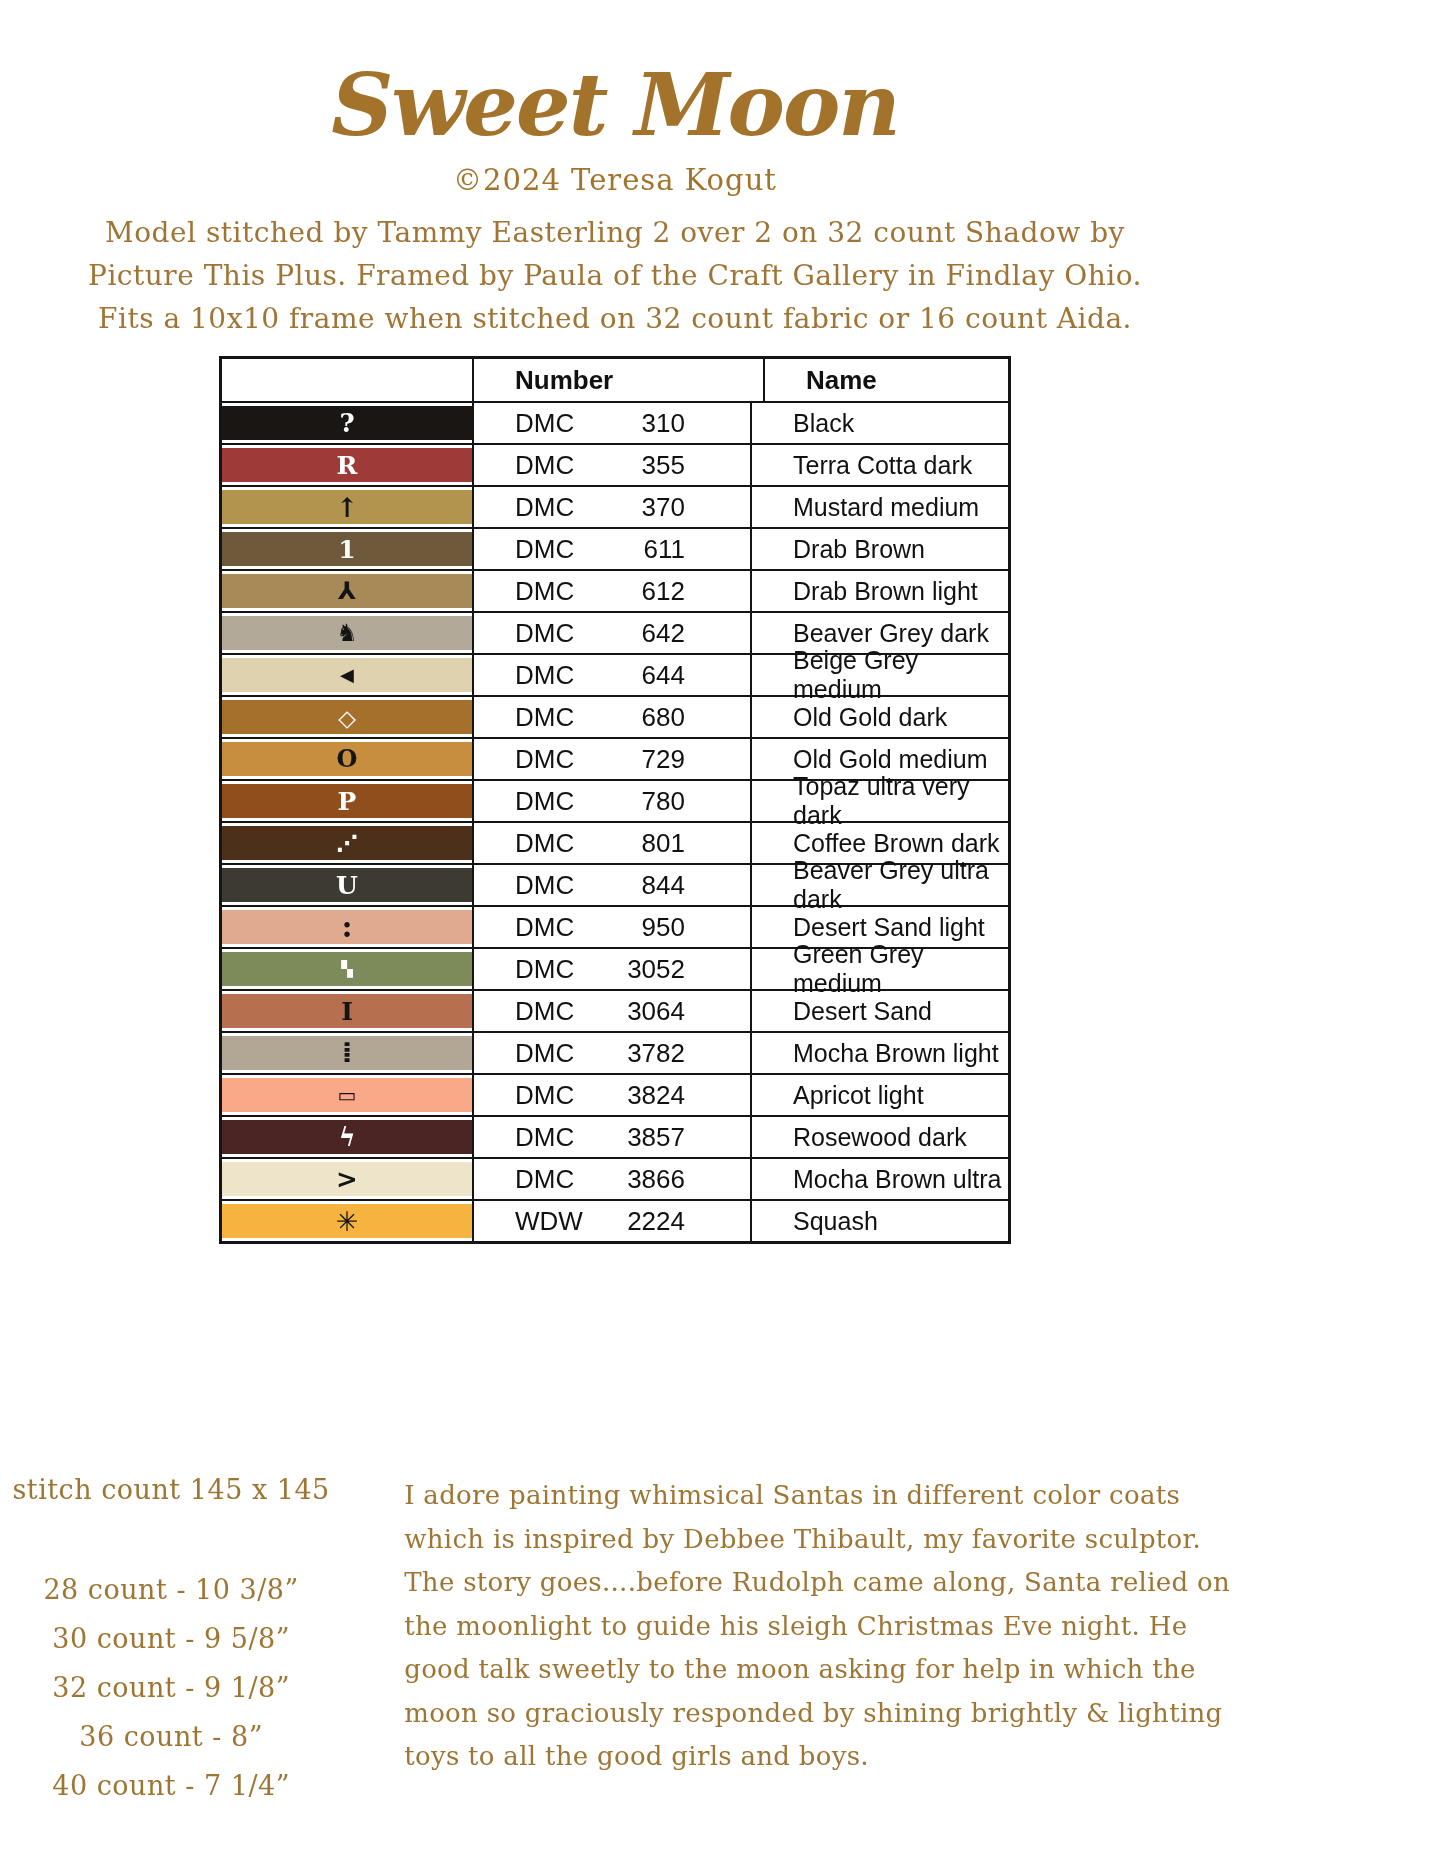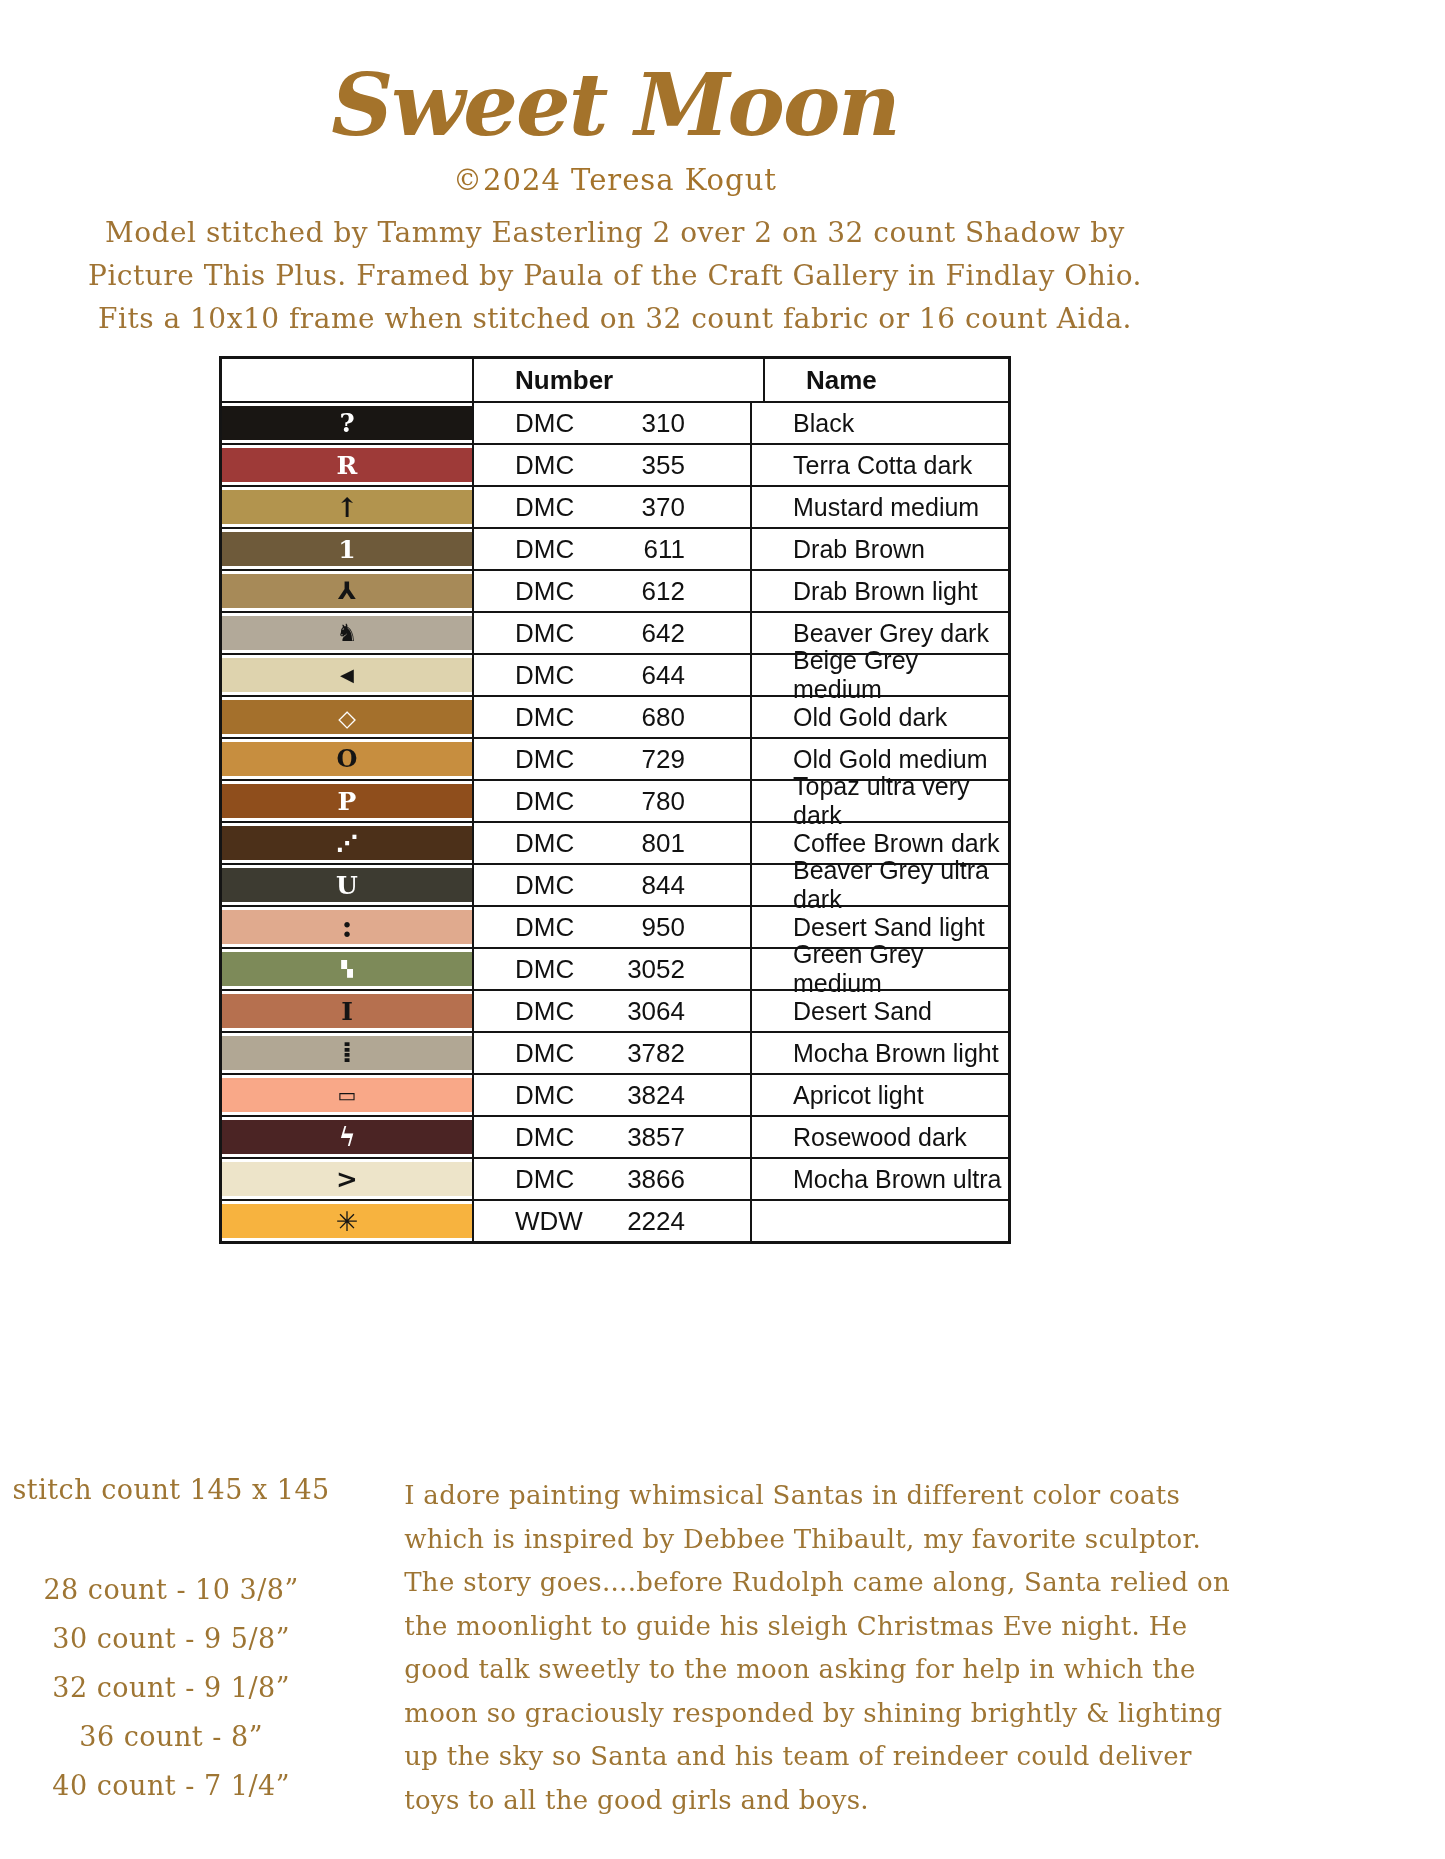--- a/index.html
+++ b/index.html
@@ -370,20 +370,23 @@
           <div class="trow">
             <div class="c-sym">
               <div class="band" style="background: rgb(247, 179, 63);">
                 <span class="sym" style="color: rgb(20, 20, 20); font-size: 27px;">✳</span>
               </div>
             </div>
             <div class="c-num">
               <span class="brand">WDW</span>
               <span class="code">2224</span>
             </div>
+            <div class="c-name">
+              <span class="cellname">Squash</span>
+            </div>
           </div>
         </div>
     </div>
 
     <div class="footer">
       <div class="sizes">
         <div class="stitch-count">stitch count 145 x 145</div>
         <div class="counts">
 
         <div class="ln">28 count - 10 3/8”</div>
@@ -394,19 +397,18 @@
           </div>
       </div>
       <div class="desc">
 
       <div class="ln">I adore painting whimsical Santas in different color coats</div>
           <div class="ln">which is inspired by Debbee Thibault, my favorite sculptor.</div>
           <div class="ln">The story goes....before Rudolph came along, Santa relied on</div>
           <div class="ln">the moonlight to guide his sleigh Christmas Eve night. He</div>
           <div class="ln">good talk sweetly to the moon asking for help in which the</div>
           <div class="ln">moon so graciously responded by shining brightly &amp; lighting</div>
-          <div class="ln">up the sky so Santa and his team of reindeer could deliver</div>
           <div class="ln">toys to all the good girls and boys.</div>
         </div>
     </div>
 
   </div>
 </div>
 
 </body></html>

